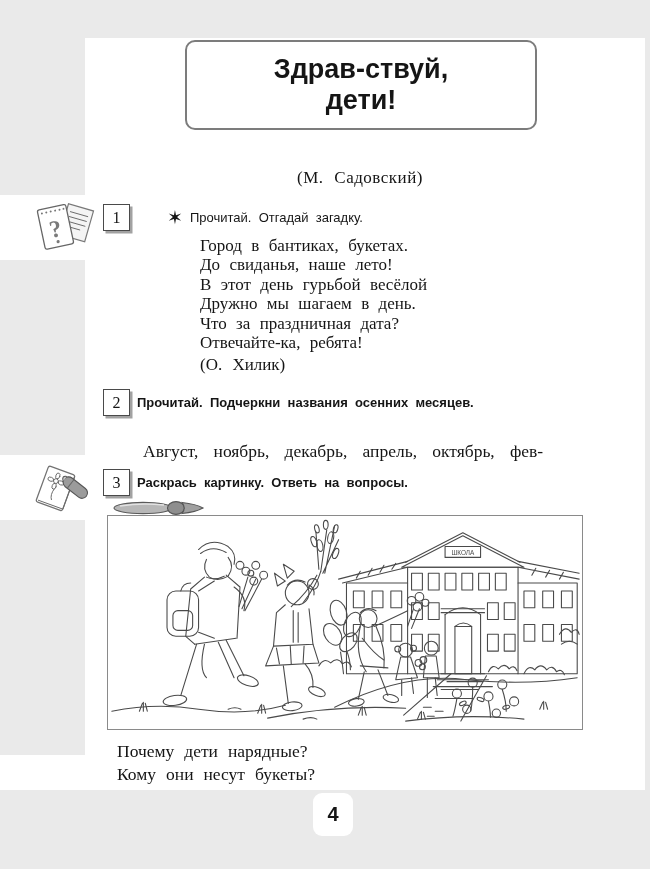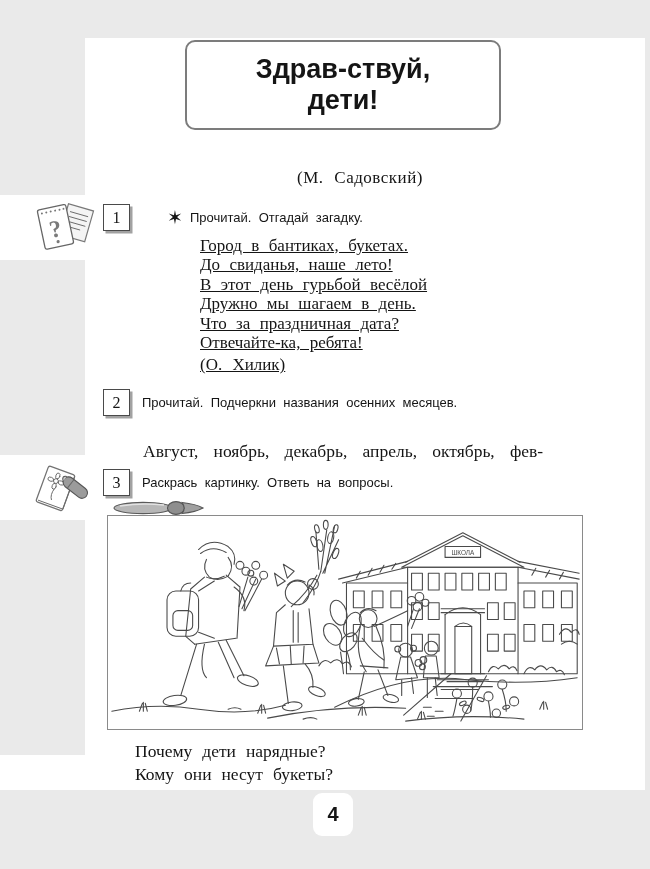--- a/index.html
+++ b/index.html
@@ -6,48 +6,48 @@
   .page{position:relative;width:650px;height:869px;background:#fff;overflow:hidden;
         font-family:"Liberation Serif",serif;color:#151515;}
   .band{position:absolute;background:#eaeaea;}
   .band-top{left:0;top:0;width:650px;height:38px;}
   .side-1{left:0;top:38px;width:85px;height:157px;}
   .side-2{left:0;top:260px;width:85px;height:195px;}
   .side-3{left:0;top:520px;width:85px;height:235px;}
   .right-strip{left:645px;top:38px;width:5px;height:752px;}
   .band-bottom{left:0;top:790px;width:650px;height:79px;}
 
-  .header-box{position:absolute;left:185px;top:40px;width:316px;height:90px;
+  .header-box{position:absolute;left:185px;top:40px;width:352px;height:90px;
     border:2.5px solid #7c7c7c;border-radius:10px;box-sizing:border-box;
     display:flex;flex-direction:column;align-items:center;justify-content:center;
     font-family:"Liberation Sans",sans-serif;font-weight:bold;font-size:27px;line-height:31px;}
   .chapter-title{position:absolute;left:105px;top:139px;width:480px;text-align:center;
     font-weight:bold;font-size:23px;}
   .chapter-author{position:absolute;left:120px;top:168px;width:480px;text-align:center;
     font-size:17px;letter-spacing:.5px;word-spacing:6px;}
 
   .task-row{position:absolute;left:103px;display:flex;align-items:center;}
   .num-box{width:27px;height:27px;box-sizing:border-box;border:1.5px solid #4a4a4a;
     background:#fff;box-shadow:2.5px 2.5px 0 #a2a2a2;display:flex;align-items:center;
     justify-content:center;font-size:16px;flex:0 0 auto;}
   .star{font-family:"DejaVu Sans",sans-serif;font-size:19px;margin-left:37px;margin-right:7px;line-height:1;}
   .instr{font-family:"Liberation Sans",sans-serif;font-size:13px;word-spacing:.28em;white-space:nowrap;}
-  .instr.after-box{margin-left:12px;}
-
-  .poem{position:absolute;left:200px;top:236px;width:272px;font-size:17px;line-height:19.4px;word-spacing:.3em;text-decoration:underline;}
+  .instr.after-box{margin-left:7px;font-weight:bold;}
+
+  .poem{position:absolute;left:200px;top:236px;width:272px;font-size:17px;line-height:19.4px;word-spacing:.3em;}
   .poem .attr{margin-top:3px;word-spacing:.35em;}
   .months{position:absolute;left:105px;top:440px;width:482px;font-size:17.5px;line-height:23px;}
   .months .l1{text-indent:38px;word-spacing:.62em;}
   .months .l2{word-spacing:.2em;}
 
   .frame{position:absolute;left:107px;top:515px;width:476px;height:215px;
     border:1.5px solid #8a8a8a;box-sizing:border-box;background:#fff;}
   .brush{position:absolute;left:112px;top:498px;width:96px;height:22px;}
 
-  .questions{position:absolute;left:135px;top:740px;font-size:17.5px;line-height:23px;word-spacing:.32em;}
+  .questions{position:absolute;left:117px;top:740px;font-size:17.5px;line-height:23px;word-spacing:.32em;}
 
   .page-num{position:absolute;left:313px;top:793px;width:40px;height:43px;background:#fff;
     border-radius:9px;display:flex;align-items:center;justify-content:center;
     font-family:"Liberation Sans",sans-serif;font-weight:bold;font-size:20px;}
 
   .icon1{position:absolute;left:33px;top:199px;width:62px;height:54px;}
   .icon2{position:absolute;left:31px;top:460px;width:62px;height:56px;}
 
   svg .ln{stroke:#4a4a4a;stroke-width:1.1;fill:none;stroke-linecap:round;stroke-linejoin:round;}
   svg .lt{stroke:#6a6a6a;stroke-width:.9;fill:none;stroke-linecap:round;}

